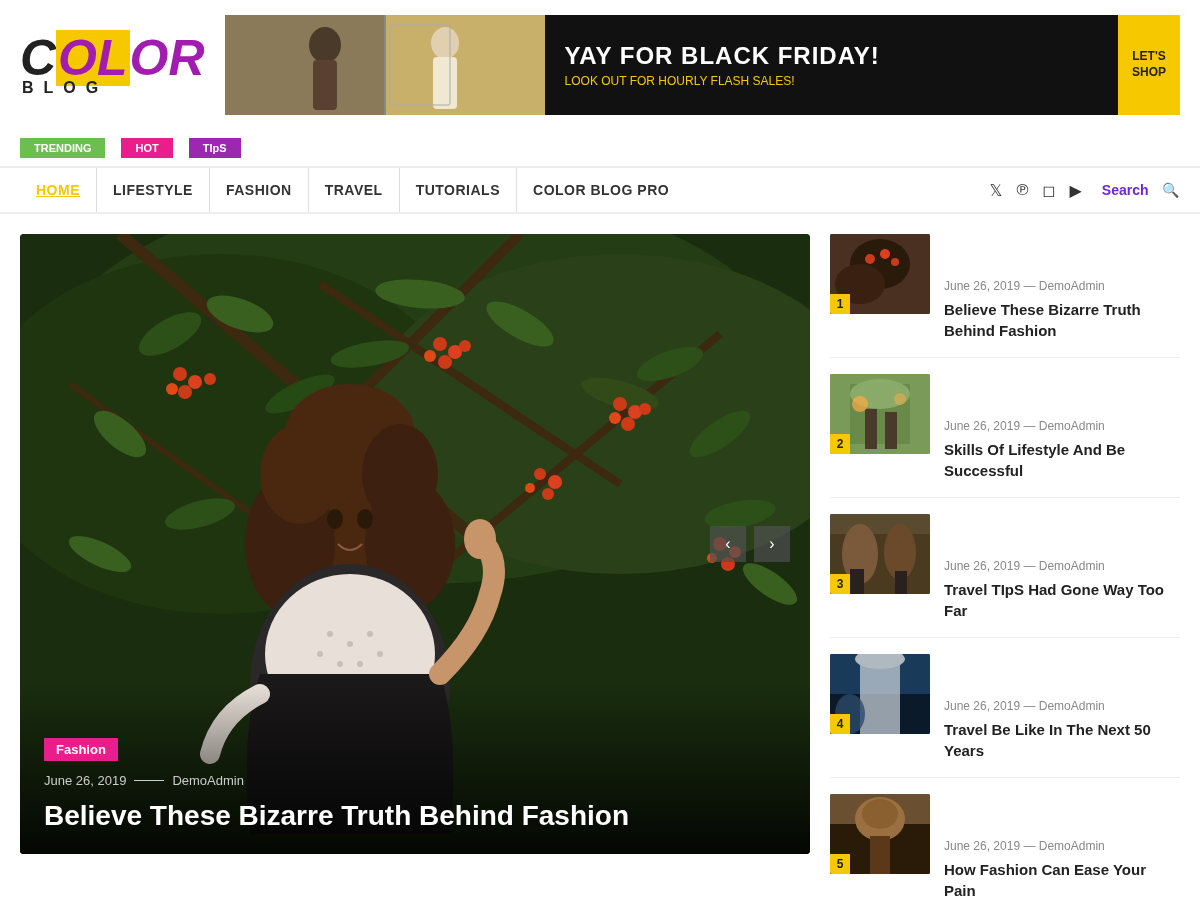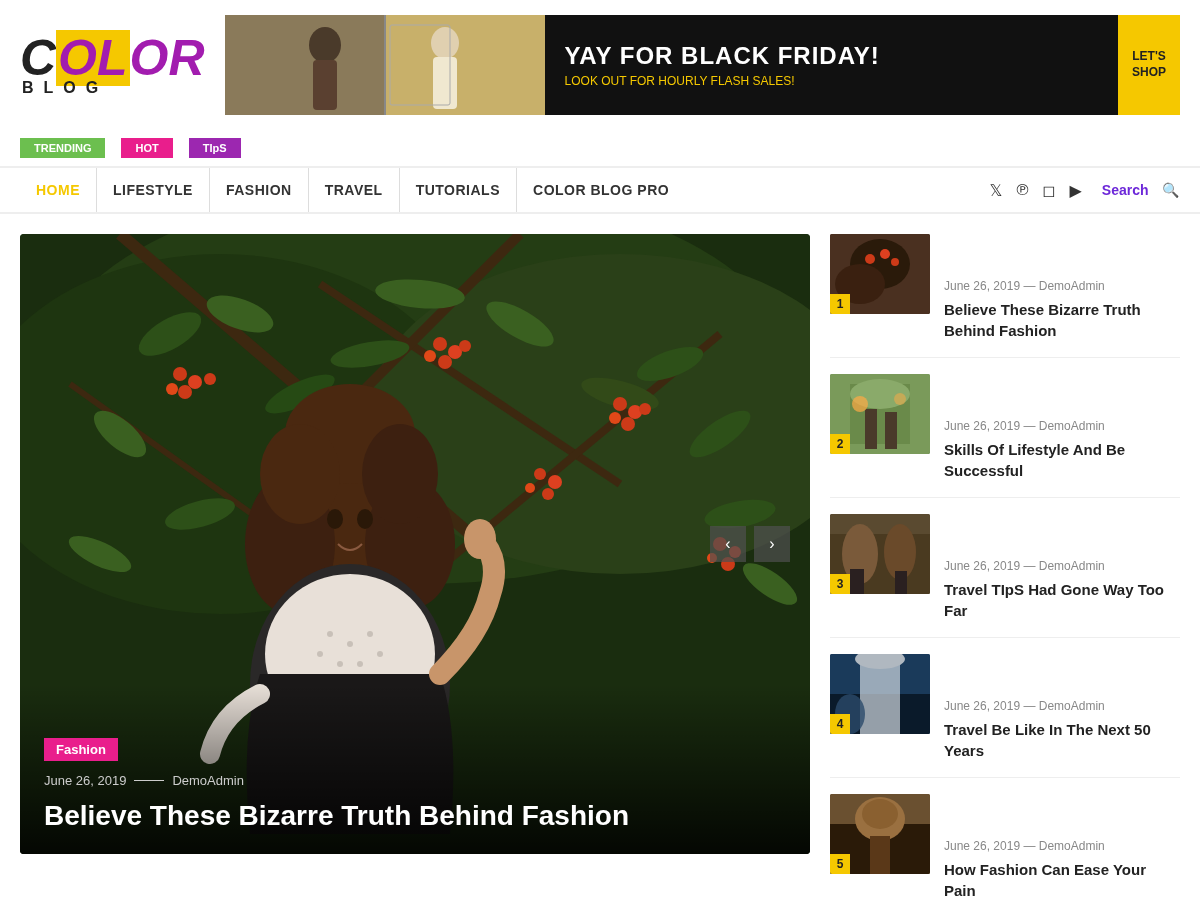--- a/index.html
+++ b/index.html
@@ -116,21 +116,21 @@
 </div>
 
 <div class="tags-row">
   <span class="tag tag-trending">TRENDING</span>
   <span class="tag tag-hot">HOT</span>
   <span class="tag tag-tips">TIpS</span>
 </div>
 
 <div class="nav">
   <div class="nav-items">
-    <span class="nav-item" style="color:#f5c800;">HOME</span>
+    <span class="nav-item" style="color:#f5c800;text-decoration:underline;">HOME</span>
     <span class="nav-item">LIFESTYLE</span>
     <span class="nav-item">FASHION</span>
     <span class="nav-item">TRAVEL</span>
     <span class="nav-item">TUTORIALS</span>
     <span class="nav-item" style="border-right:none;">COLOR BLOG PRO</span>
   </div>
   <div class="nav-social">
     <span class="social-icon"></span>
     <span class="social-icon">𝕏</span>
     <span class="social-icon">℗</span>

